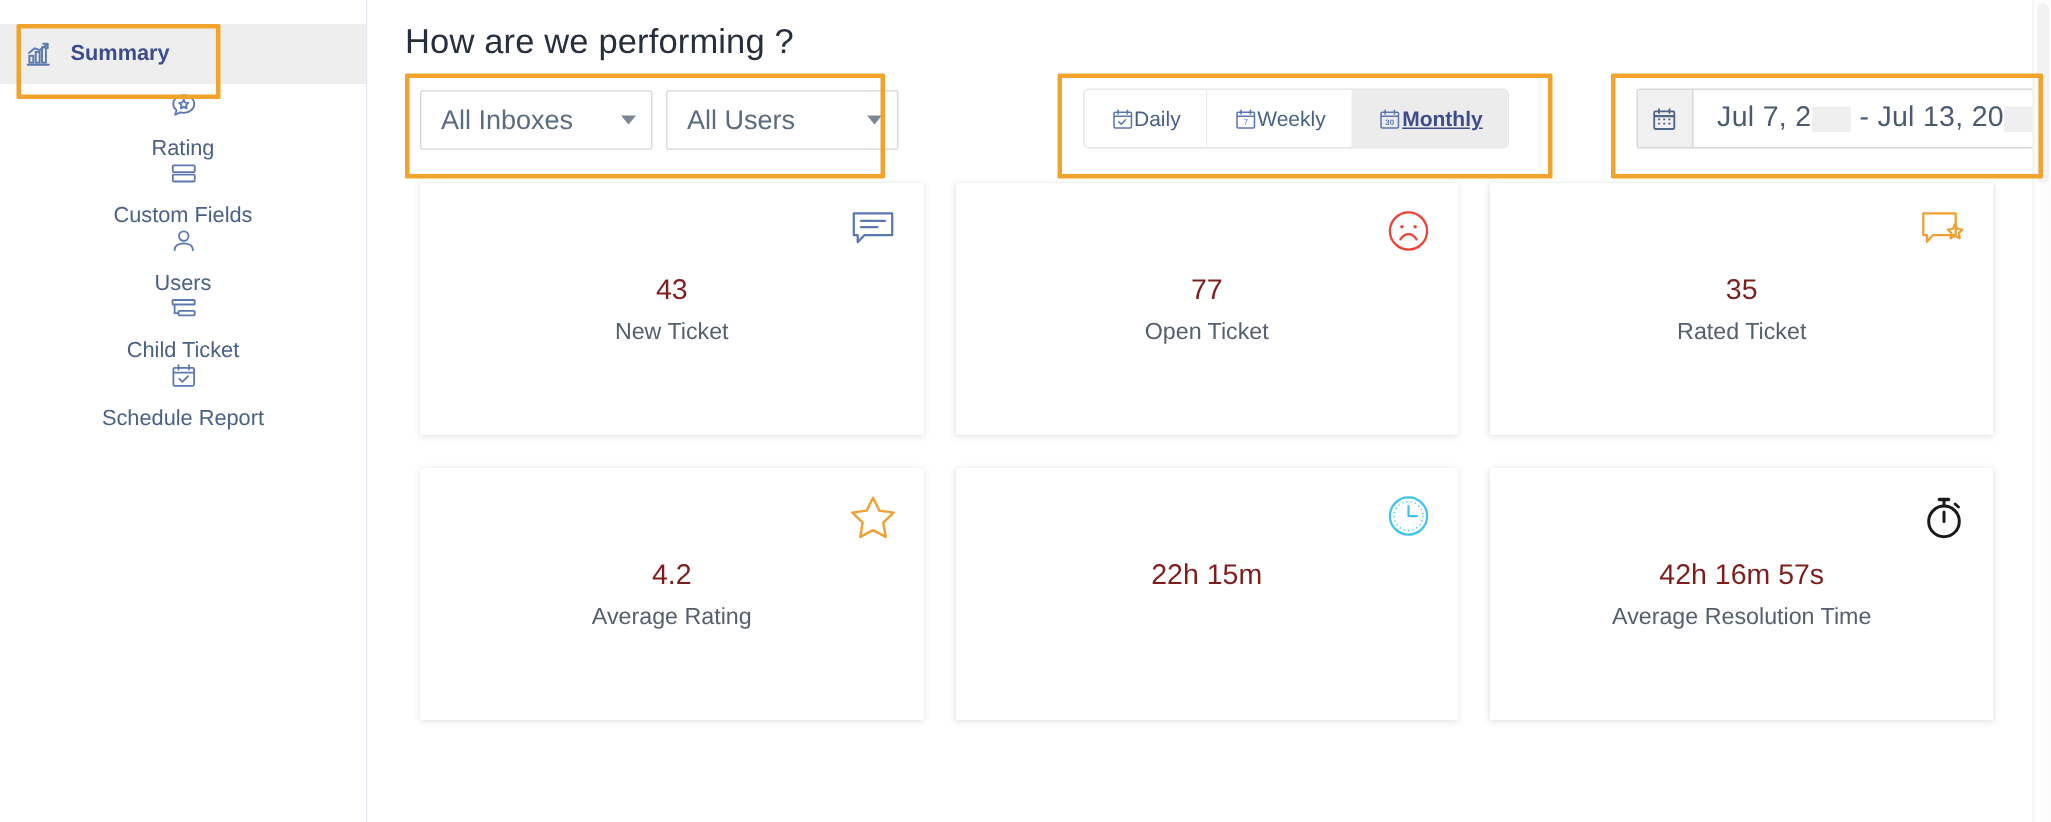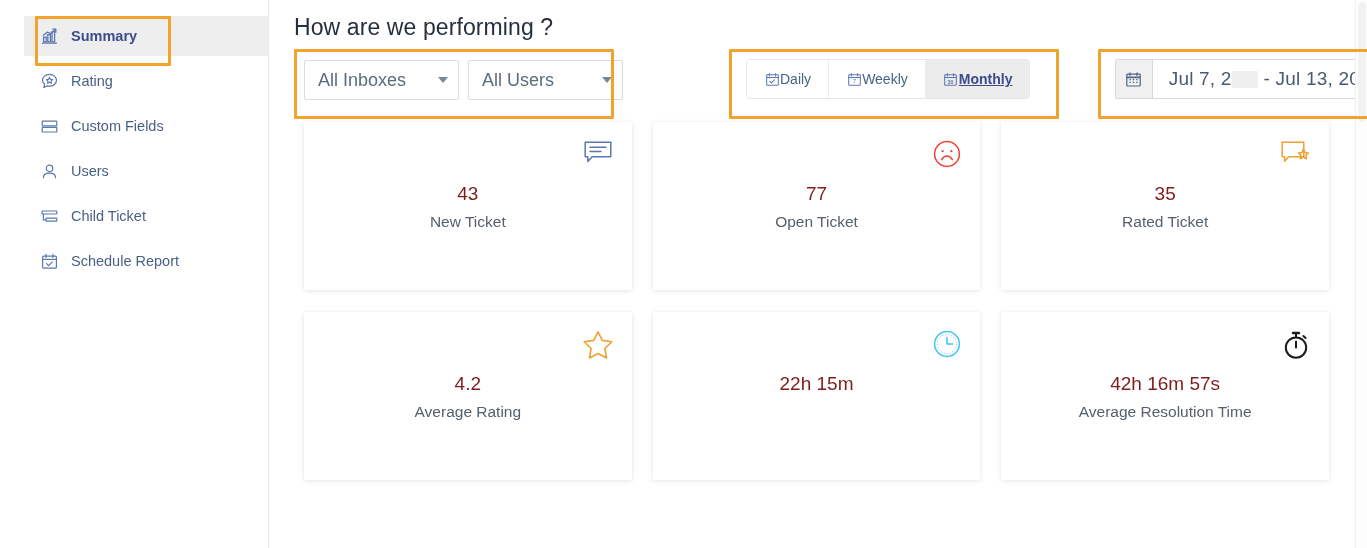--- a/index.html
+++ b/index.html
@@ -2,21 +2,21 @@
 <html><head>
 <meta charset="utf-8">
 <style>
   * { box-sizing: border-box; margin: 0; padding: 0; }
   html, body {
     width: 1367px; height: 548px;
     background: #ffffff;
     font-family: "Liberation Sans", sans-serif;
     overflow: hidden;
   }
-  .app { display: flex; width: 1367px; height: 548px; position: relative; padding-left: 24px; }
+  .app { display: flex; width: 1367px; height: 548px; position: relative; }
 
   
   .sidebar {
     width: 245px;
     flex: 0 0 245px;
     height: 548px;
     background: #ffffff;
     border-right: 1px solid #e3e9f0;
     padding-top: 16px;
     position: relative;
@@ -25,21 +25,21 @@
     display: flex;
     align-items: center;
     gap: 12px;
     height: 40px;
     padding: 0 16px;
     font-size: 14.5px;
     color: #4a6186;
     cursor: pointer;
     position: relative;
   }
-  .nav-item + .nav-item { margin-top: 5px; }
+  .nav-item + .nav-item { margin-top: 5px; flex-direction: column; }
   .nav-item.active {
     background: #eeeeee;
     color: #3c4c8c;
     font-weight: bold;
   }
   .nav-icon {
     width: 19px; height: 19px;
     flex: 0 0 19px;
     display: flex; align-items: center; justify-content: center;
     color: #5b78b0;

